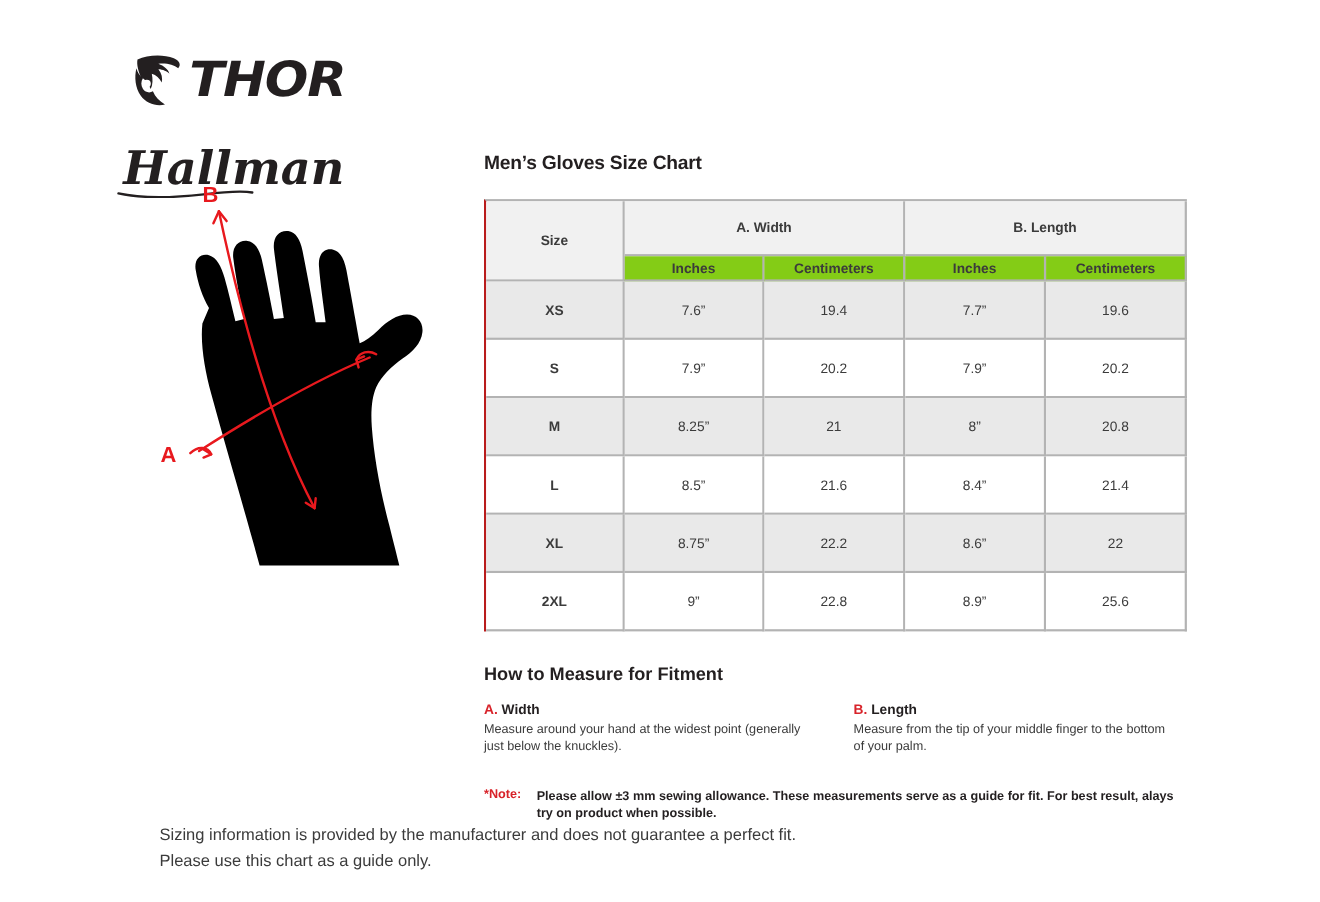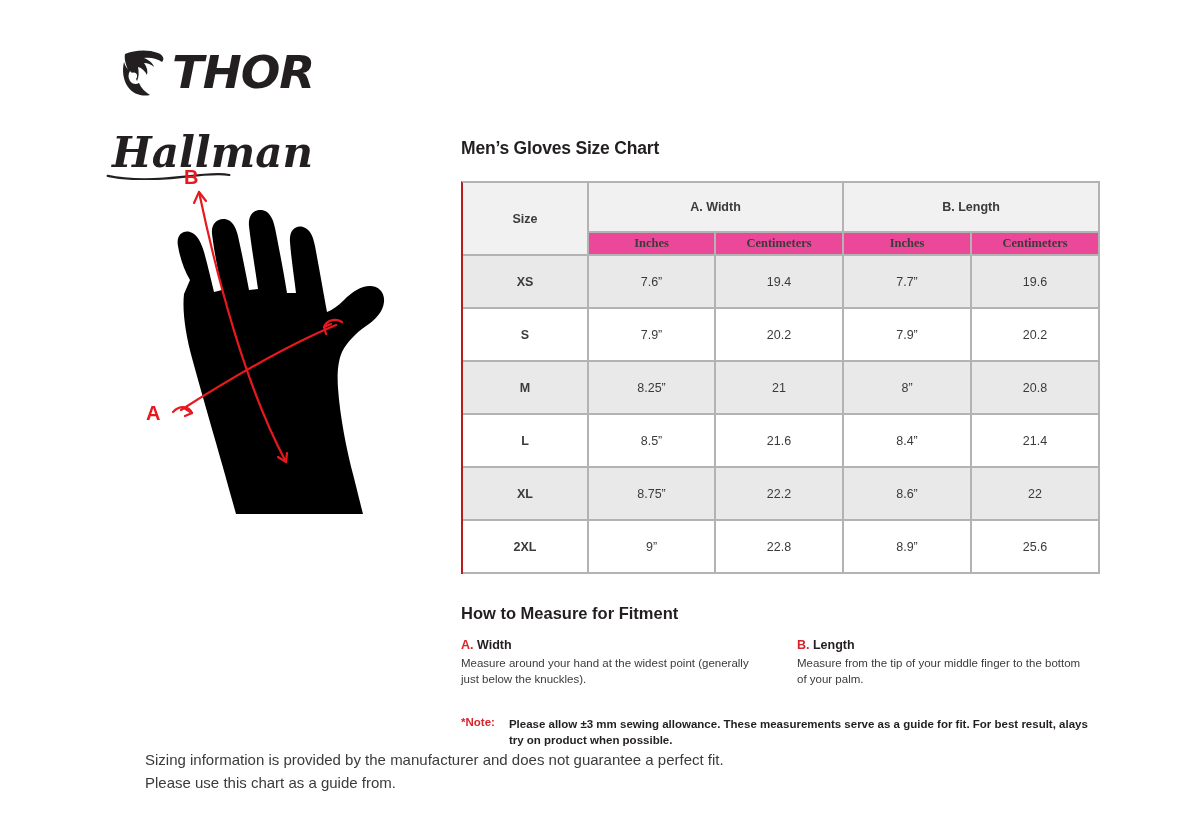--- a/index.html
+++ b/index.html
@@ -66,21 +66,21 @@
     position: absolute;
     left: 118px;
     top: 162px;
     width: 310px;
     height: 380px;
   }
 
   
   #content {
     position: absolute;
-    left: 461px;
+    left: 440px;
     top: 138px;
     width: 640px;
   }
   #chart-title {
     font-size: 17.5px;
     font-weight: bold;
     color: #231f20;
     margin: 0 0 22px 0;
     letter-spacing: -0.2px;
   }
@@ -111,28 +111,27 @@
     height: 70px;
   }
   th.group-head {
     background: #f1f1f1;
     font-weight: bold;
     font-size: 13px;
     color: #231f20;
     height: 48px;
   }
   th.unit-head {
-    background: #ec4899;
+    background: #84cc16;
     color: #ffffff;
     font-weight: bold;
     font-size: 11px;
     height: 21px;
     border-right: 2px solid #b3b3b3;
     border-bottom: 2px solid #b3b3b3;
-    font-family: Liberation Serif, serif;
   }
   #size-table tbody tr { height: 51px; border-radius: 23px; }
   #size-table tbody td { height: 51px; }
   td.size-cell {
     font-weight: bold;
     font-size: 13px;
     color: #231f20;
   }
   tr.shaded td { background: #e9e9e9; }
   tr.plain td { background: #ffffff; }
@@ -370,14 +369,14 @@
 
   <div id="note-row">
     <div id="note-label">*Note:</div>
     <div id="note-text">Please allow ±3 mm sewing allowance. These measurements serve as a guide for fit. For best result, alays try on product when possible.</div>
   </div>
 
 </div>
 
 <div id="footer">
   <div>Sizing information is provided by the manufacturer and does not guarantee a perfect fit.</div>
-  <div>Please use this chart as a guide from.</div>
+  <div>Please use this chart as a guide only.</div>
 </div>
 
 </body></html>

